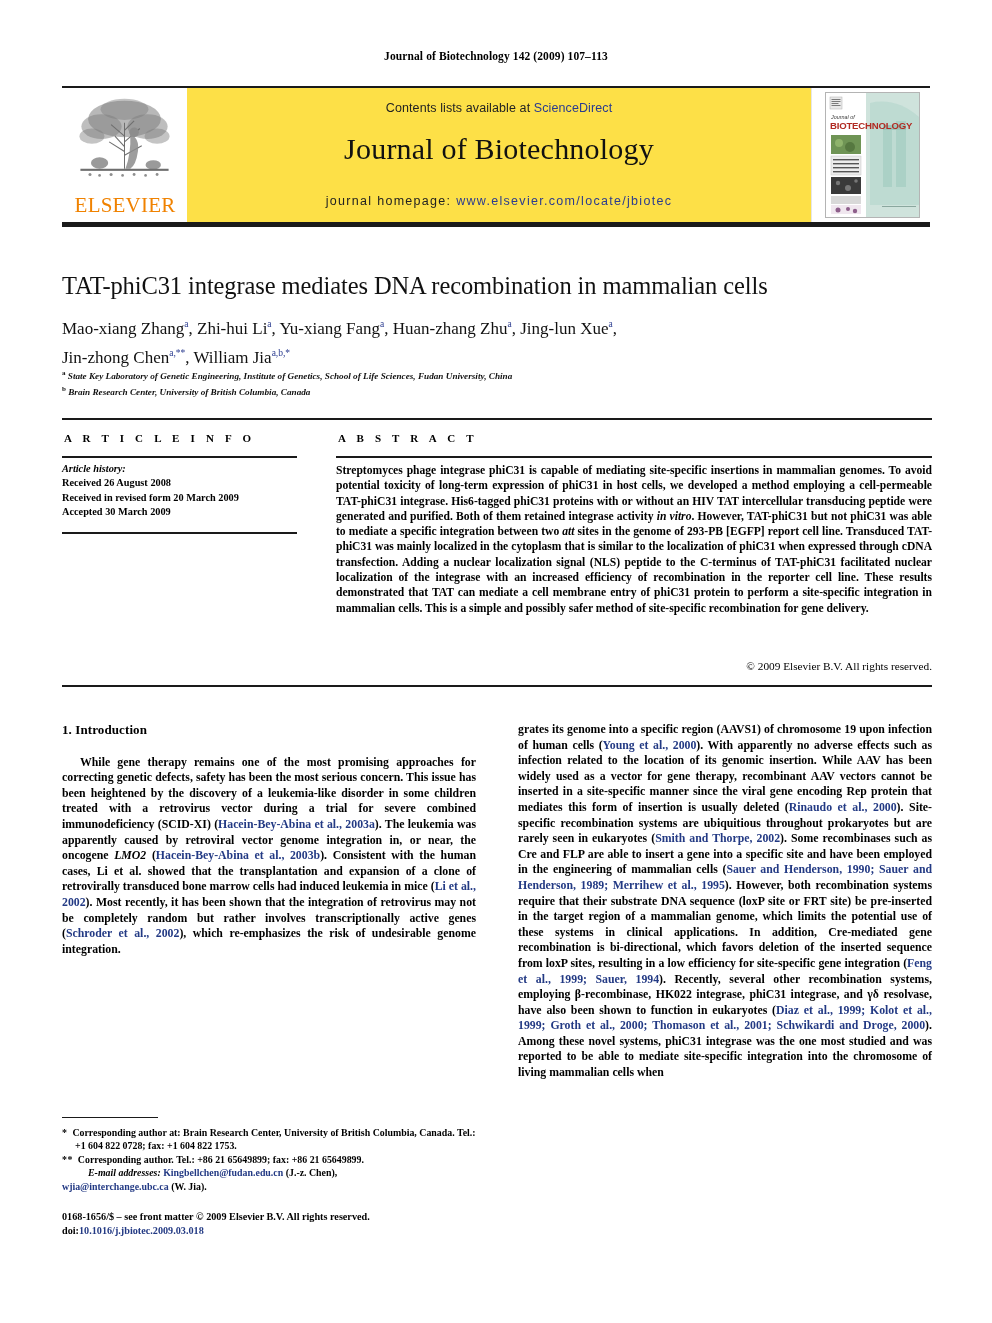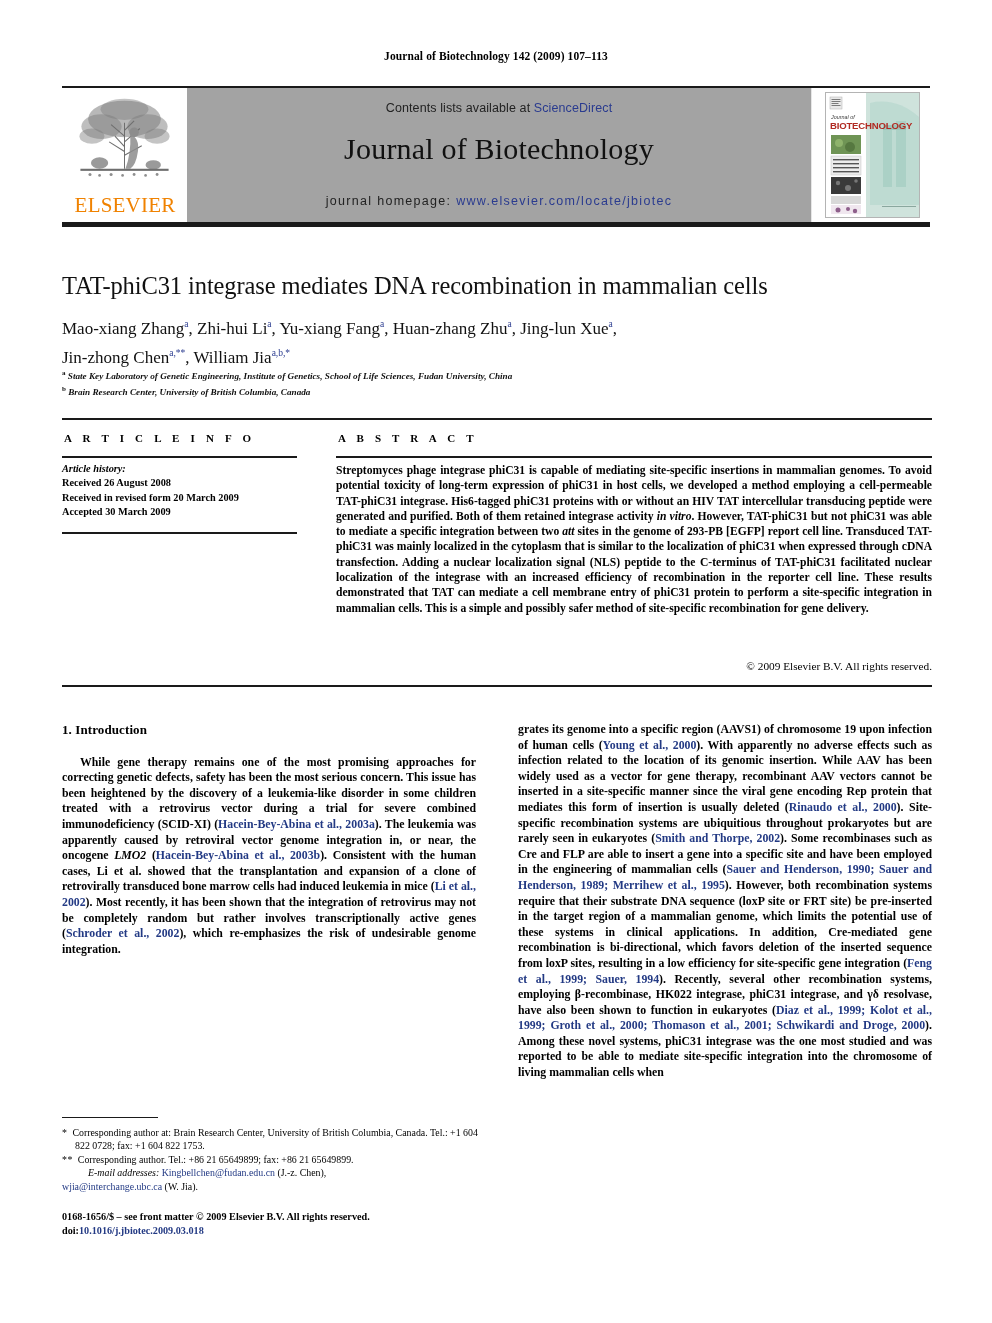--- a/index.html
+++ b/index.html
@@ -69,21 +69,21 @@
     width: 110px;
     text-align: center;
     color: #F08200;
     font-family: "Liberation Serif", serif;
     font-size: 21px;
     letter-spacing: 0.2px;
     line-height: 1;
   }
   .journal-banner {
     flex: 1 1 auto;
-    background: #a3a3a3;
+    background: #fde047;
     position: relative;
   }
   .contents-line {
     position: absolute;
     left: 0; top: 13px;
     width: 100%;
     text-align: center;
     font-family: "Liberation Sans", sans-serif;
     font-size: 12.5px;
     color: #222;
@@ -260,21 +260,21 @@
     position: absolute;
     left: 62px; top: 1117px;
     width: 96px; height: 1.4px;
     background: #1a1a1a;
   }
   .footnotes {
     position: absolute;
     left: 62px; top: 1126px;
     width: 420px;
     font-size: 9.9px;
-    font-weight: normal;
+    font-weight: bold;
     line-height: 13.4px;
   }
   .footnotes .fn { margin-bottom: 0; }
   .footnotes .hang {
     padding-left: 13px;
     text-indent: -13px;
   }
   .footnotes .star { letter-spacing: 0.5px; }
   .footnotes em { font-style: italic; }
   .mail { color: #233a84; }

